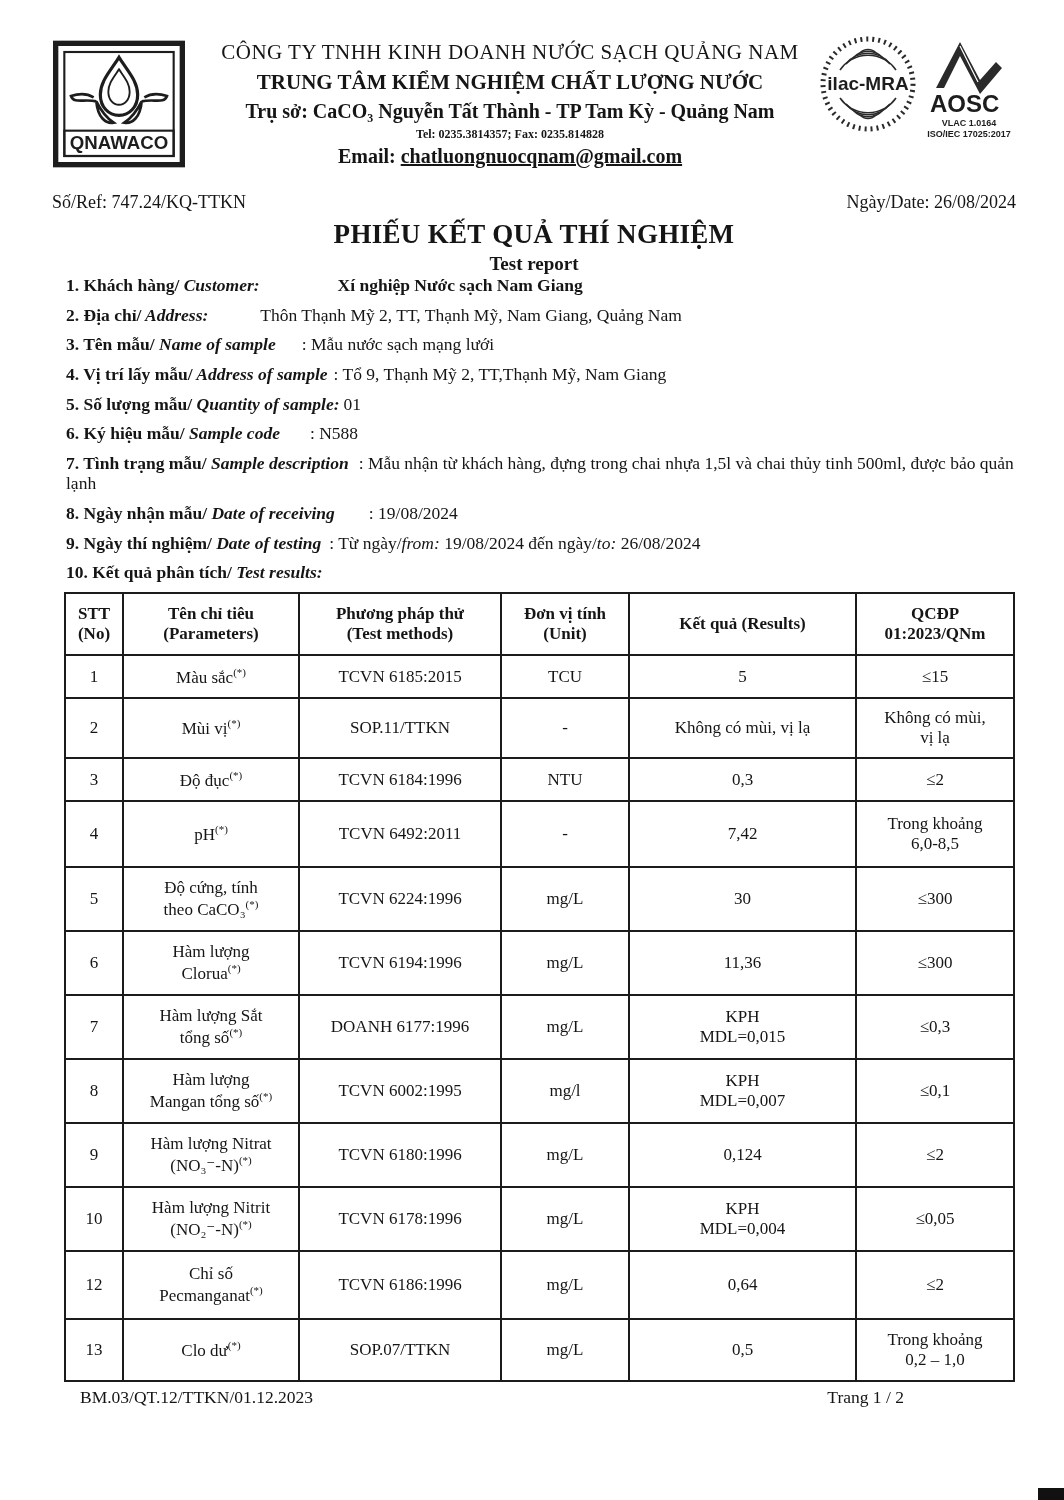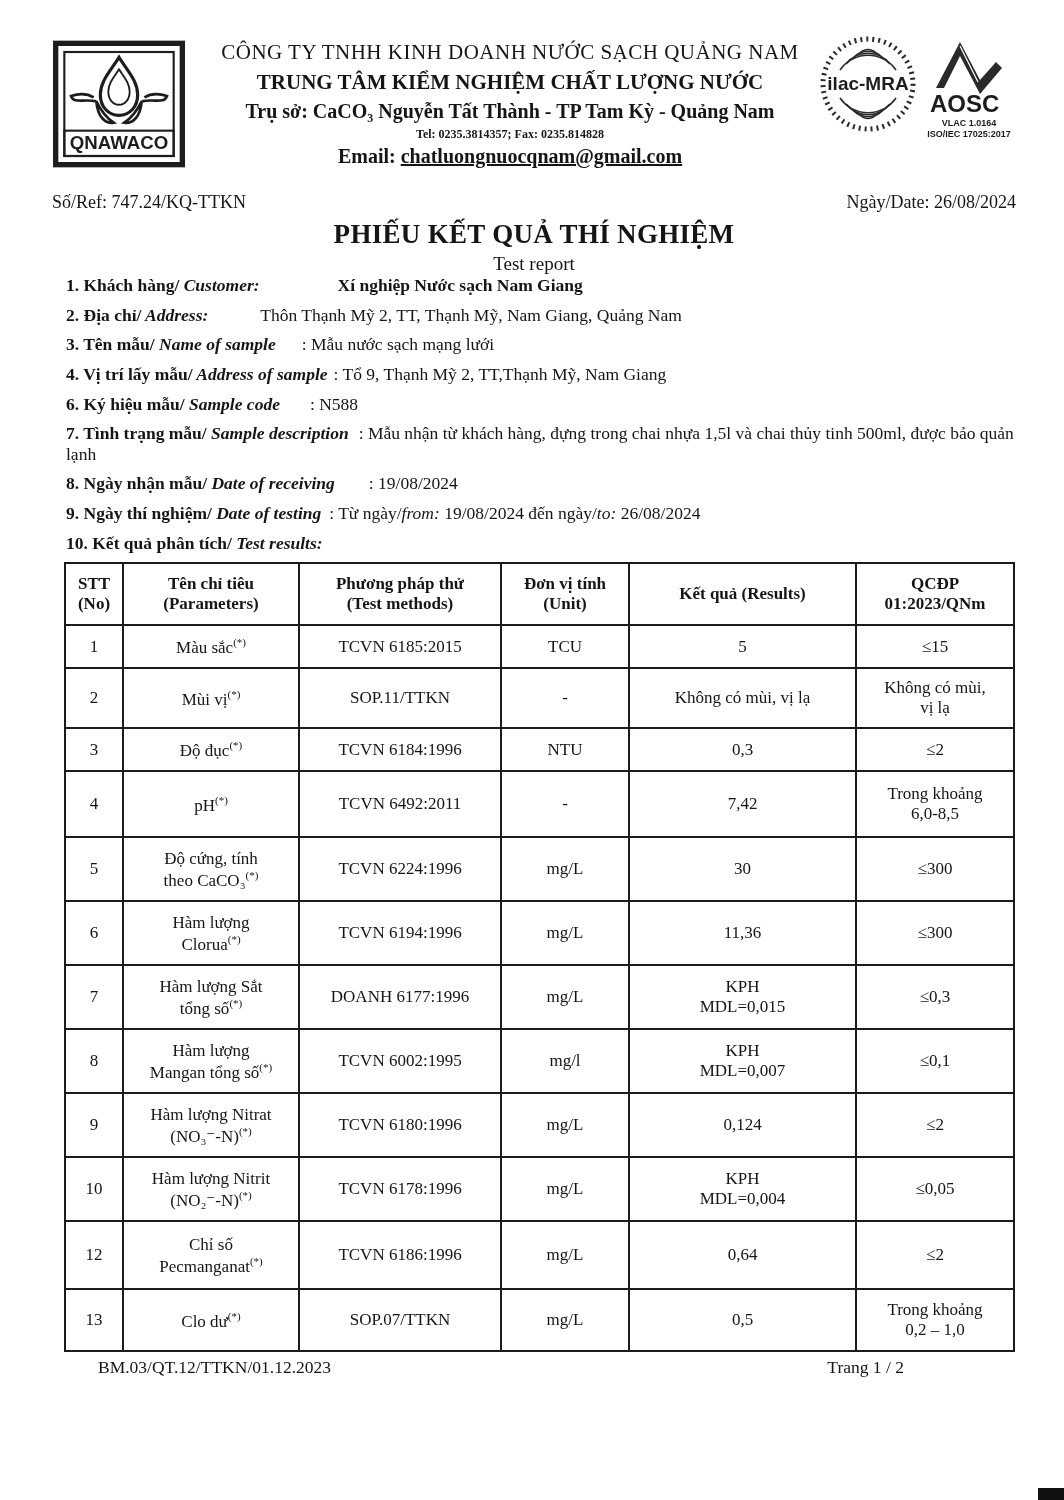--- a/index.html
+++ b/index.html
@@ -21,21 +21,21 @@
   .lh-line1 { font-size:21px; letter-spacing:0.5px; white-space:nowrap; }
   .lh-line2 { font-size:21px; font-weight:bold; margin-top:5px; white-space:nowrap; }
   .lh-line3 { font-size:20px; font-weight:bold; margin-top:5px; white-space:nowrap; }
   .lh-line4 { font-size:12px; font-weight:bold; margin-top:4px; }
   .lh-line5 { font-size:20px; font-weight:bold; margin-top:3px; }
   .lh-email { text-decoration:underline; font-weight:bold; }
 
   
   .ref-row { display:flex; justify-content:space-between; margin-top:20px; font-size:18px; }
   .doc-title { text-align:center; font-size:27px; font-weight:bold; margin-top:6px; letter-spacing:0.3px; }
-  .doc-subtitle { text-align:center; font-size:19px; font-weight:normal; margin-top:3px; }
+  .doc-subtitle { text-align:center; font-size:19px; font-weight:bold; margin-top:3px; }
 
   
   .info { font-size:17.5px; }
   .info p { margin:0 0 9px 14px; line-height:1.18; }
   .lbl { font-weight:bold; }
   .lbl-en { font-weight:bold; font-style:italic; }
   .val { font-weight:normal; }
   .val-bold { font-weight:bold; }
   .val-italic { font-style:italic; }
   .sp { display:inline-block; height:1px; }
@@ -64,21 +64,21 @@
   tbody tr:nth-child(1){ height:43px; }
   tbody tr:nth-child(2){ height:60px; }
   tbody tr:nth-child(3){ height:43px; }
   tbody tr:nth-child(4){ height:66px; }
   tbody tr:nth-child(11){ height:68px; }
   tbody tr:nth-child(12){ height:62px; }
   tbody tr:nth-child(13){ height:58px;padding-left:36px; }
 
   
   .footer { display:flex; justify-content:space-between; margin-top:5px; font-size:17.5px; }
-  .footer-left { margin-left:46px; }
+  .footer-left { margin-left:28px; }
   .footer-right { margin-right:112px; }
 
   
   .corner-mark { position:absolute; right:0; bottom:0; width:26px; height:12px; background:#111; }
 
   svg text { font-family:"Liberation Sans","DejaVu Sans",sans-serif; }
 </style>
 </head>
 <body>
 
@@ -139,20 +139,21 @@
   </div>
 
   <div class="doc-title">PHIẾU KẾT QUẢ THÍ NGHIỆM</div>
   <div class="doc-subtitle">Test report</div>
 
   <div class="info">
     <p><span class="lbl">1. Khách hàng/</span><span class="lbl-en"> Customer:</span><span class="sp s1"></span><span class="val-bold">Xí nghiệp Nước sạch Nam Giang</span></p>
     <p><span class="lbl">2. Địa chỉ/</span><span class="lbl-en"> Address:</span><span class="sp s2"></span><span class="val">Thôn Thạnh Mỹ 2, TT, Thạnh Mỹ, Nam Giang, Quảng Nam</span></p>
     <p><span class="lbl">3. Tên mẫu/</span><span class="lbl-en"> Name of sample</span><span class="sp s3"></span><span class="val">: Mẫu nước sạch mạng lưới</span></p>
     <p><span class="lbl">4. Vị trí lấy mẫu/</span><span class="lbl-en"> Address of sample</span><span class="sp s4"></span><span class="val">: Tổ 9, Thạnh Mỹ 2, TT,Thạnh Mỹ, Nam Giang</span></p>
+    <p><span class="lbl">5. Số lượng mẫu/</span><span class="lbl-en"> Quantity of sample:</span><span class="sp s5"></span><span class="val">01</span></p>
     <p><span class="lbl">6. Ký hiệu mẫu/</span><span class="lbl-en"> Sample code</span><span class="sp s6"></span><span class="val">: N588</span></p>
     <p><span class="lbl">7. Tình trạng mẫu/</span><span class="lbl-en"> Sample description</span><span class="sp s7"></span><span class="val">: Mẫu nhận từ khách hàng, đựng trong chai nhựa 1,5l và chai thủy tinh 500ml, được bảo quản lạnh</span></p>
     <p><span class="lbl">8. Ngày nhận mẫu/</span><span class="lbl-en"> Date of receiving</span><span class="sp s8"></span><span class="val">: 19/08/2024</span></p>
     <p><span class="lbl">9. Ngày thí nghiệm/</span><span class="lbl-en"> Date of testing</span><span class="sp s9"></span><span class="val">: Từ ngày/</span><span class="val val-italic">from:</span><span class="val"> 19/08/2024  đến ngày/</span><span class="val val-italic">to:</span><span class="val"> 26/08/2024</span></p>
     <p><span class="lbl">10. Kết quả phân tích/</span><span class="lbl-en"> Test results:</span></p>
   </div>
 
   <table class="results">
     <colgroup>
       <col style="width:58px">

